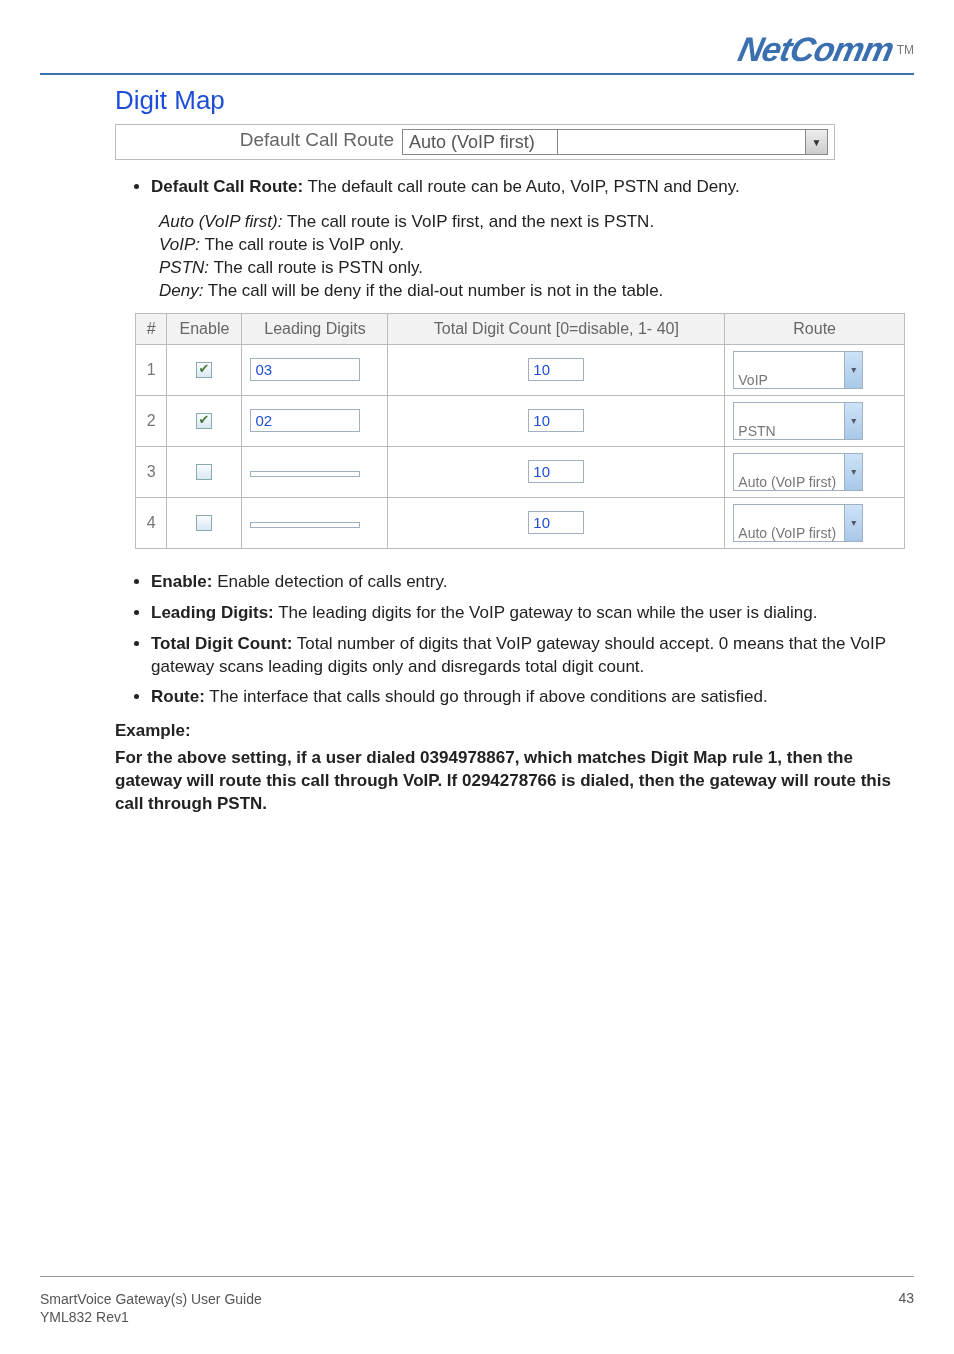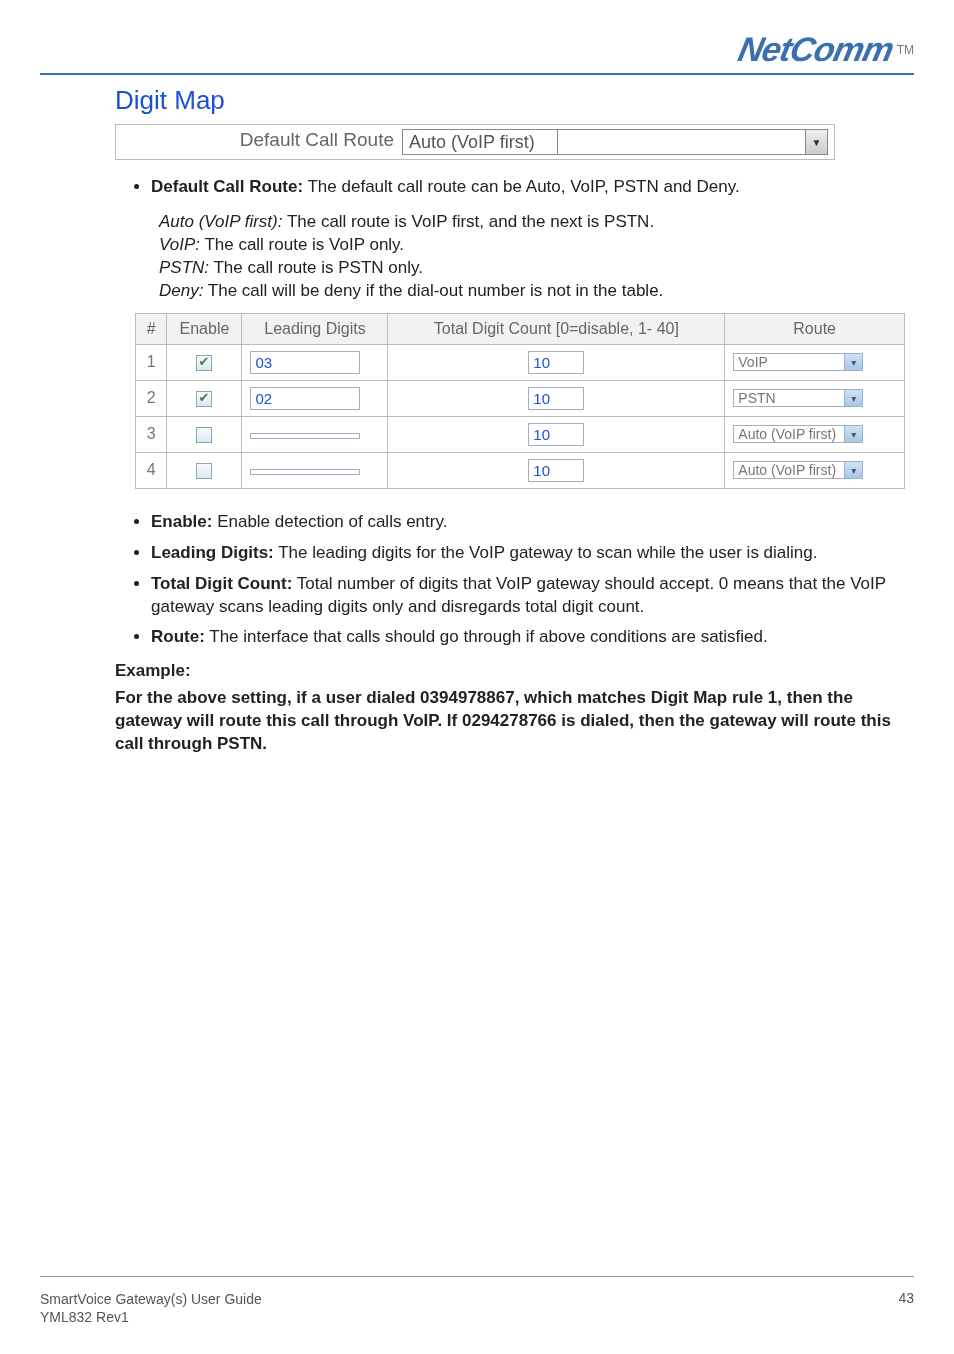--- a/index.html
+++ b/index.html
@@ -174,24 +174,24 @@
     font-size: 15px;
     padding: 2px 4px;
     min-width: 40px;
     text-align: left;
   }
   .tinput.ld-in { width: 110px; }
   .tinput.tc-in { width: 56px; }
   .tcwrap { display:flex; justify-content:center; }
   .rsel {
     display: inline-flex;
-    align-items: flex-start;
+    align-items: flex-end;
     border: 1px solid #a0b0c0;
     background: #fff;
-    height: 18px;
+    height: 38px;
     width: 130px;
   }
   .rsel .rval {
     flex: 1;
     padding-left: 4px;
     font-size: 14px;
     color: #777;
     text-align:left;
   }
   .rsel .rarr {

